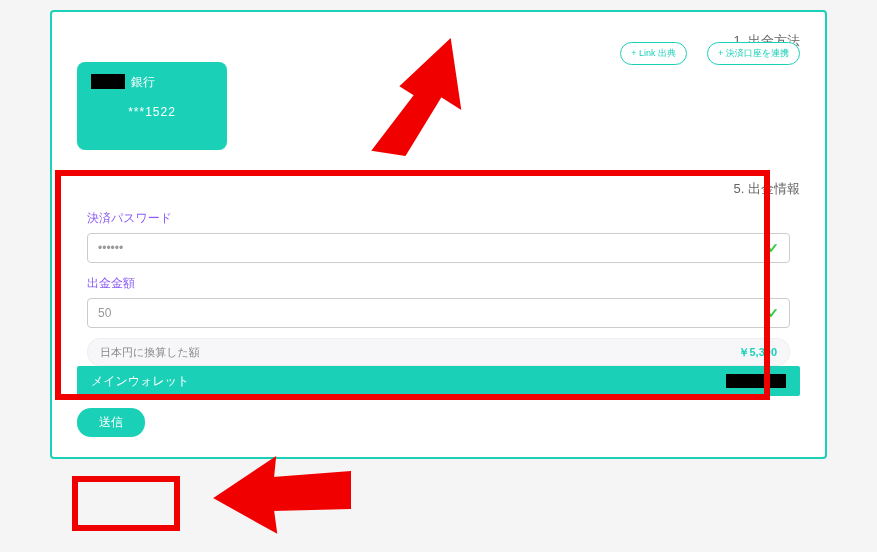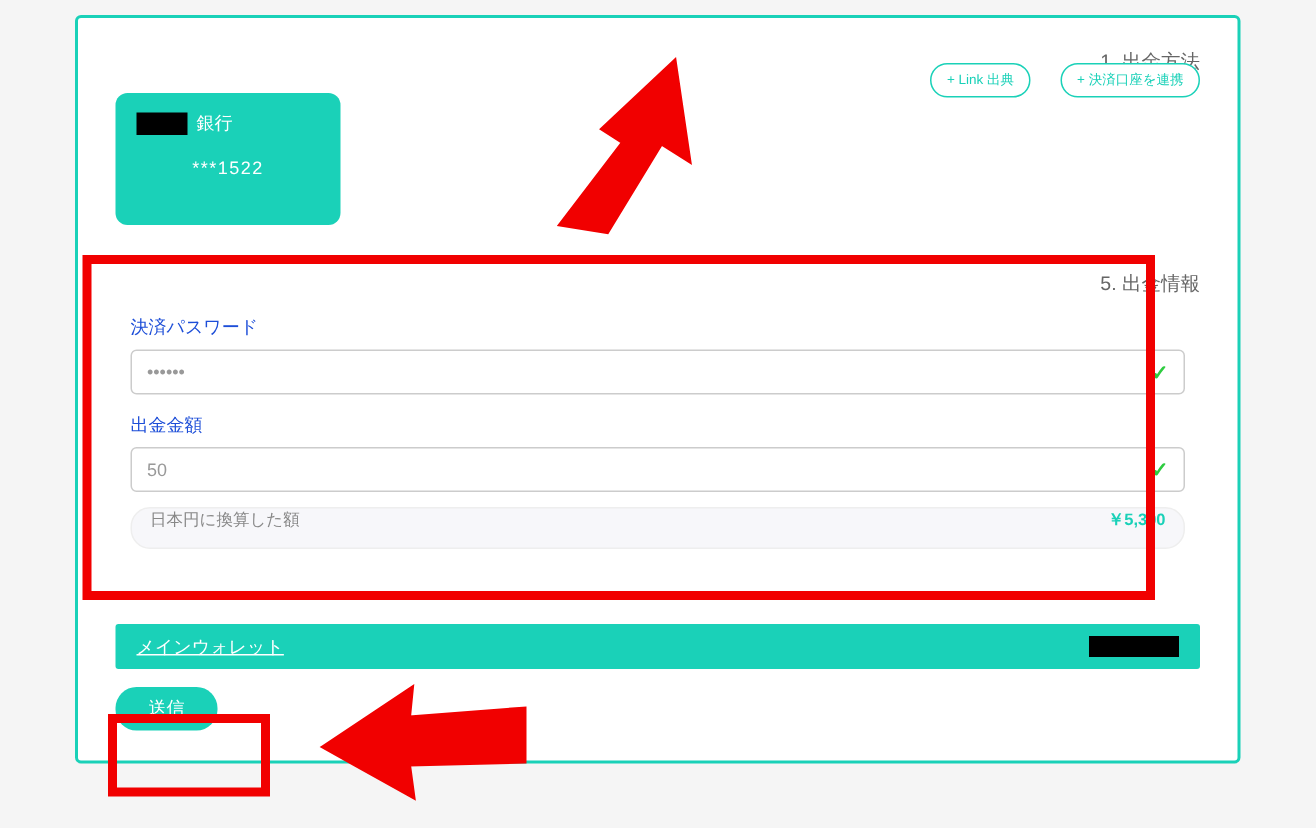--- a/index.html
+++ b/index.html
@@ -45,27 +45,27 @@
       background: #1ad1b8;
       border-radius: 8px;
       width: 150px;
       height: 88px;
       padding: 12px 14px;
       color: #fff;
       display: flex;
       flex-direction: column;
       gap: 14px;
     }
-    .bank-logo-row { display: flex; align-items: center; gap: 6px; }
+    .bank-logo-row { display: flex; gap: 6px; }
     .black-chip { background: #000; width: 34px; height: 15px; }
     .bank-name { font-size: 12px; }
     .bank-number { font-size: 12px; letter-spacing: 1px; text-align: center; }
     .section2 { margin-top: 30px; }
     .form-block { padding: 0 10px 0 10px; }
-    .label { font-size: 12px; color: #1d4ed8; margin-top: 12px; margin-bottom: 6px; }
+    .label { font-size: 12px; color: #8b5cf6; margin-top: 12px; margin-bottom: 6px; }
     .input-wrap {
       position: relative;
       border: 1px solid #ccc;
       border-radius: 4px;
       height: 30px;
       display: flex;
       align-items: center;
       padding: 0 10px;
       background: #fff;
     }
@@ -74,39 +74,38 @@
       font-size: 12px; color: #999; background: transparent;
     }
     .check { color: #2ecc40; font-weight: bold; font-size: 14px; }
     .conversion-row {
       margin-top: 10px;
       background: #f7f7fa;
       border: 1px solid #eee;
       border-radius: 13px;
       height: 28px;
       display: flex;
+      align-items: center;
       justify-content: space-between;
       padding: 0 12px;
       font-size: 11px;
     }
     .conv-label { color: #888; }
     .conv-value { color: #1ad1b8; font-weight: 600; }
     .wallet-bar {
-      margin-top: 50px;
       background: #1ad1b8;
       color: #fff;
       height: 30px;
       display: flex;
       align-items: center;
       justify-content: space-between;
       padding: 0 14px;
       font-size: 12px;
       font-weight: 500;
       border-radius: 2px;
-      text-decoration: underline;
     }
     .wallet-right { background:#000; width:60px; height:14px; }
     .submit-wrap { margin-top: 12px; }
     .submit-btn {
       background: #1ad1b8;
       color: #fff;
       border: none;
       border-radius: 14px;
       padding: 6px 22px;
       font-size: 12px;

